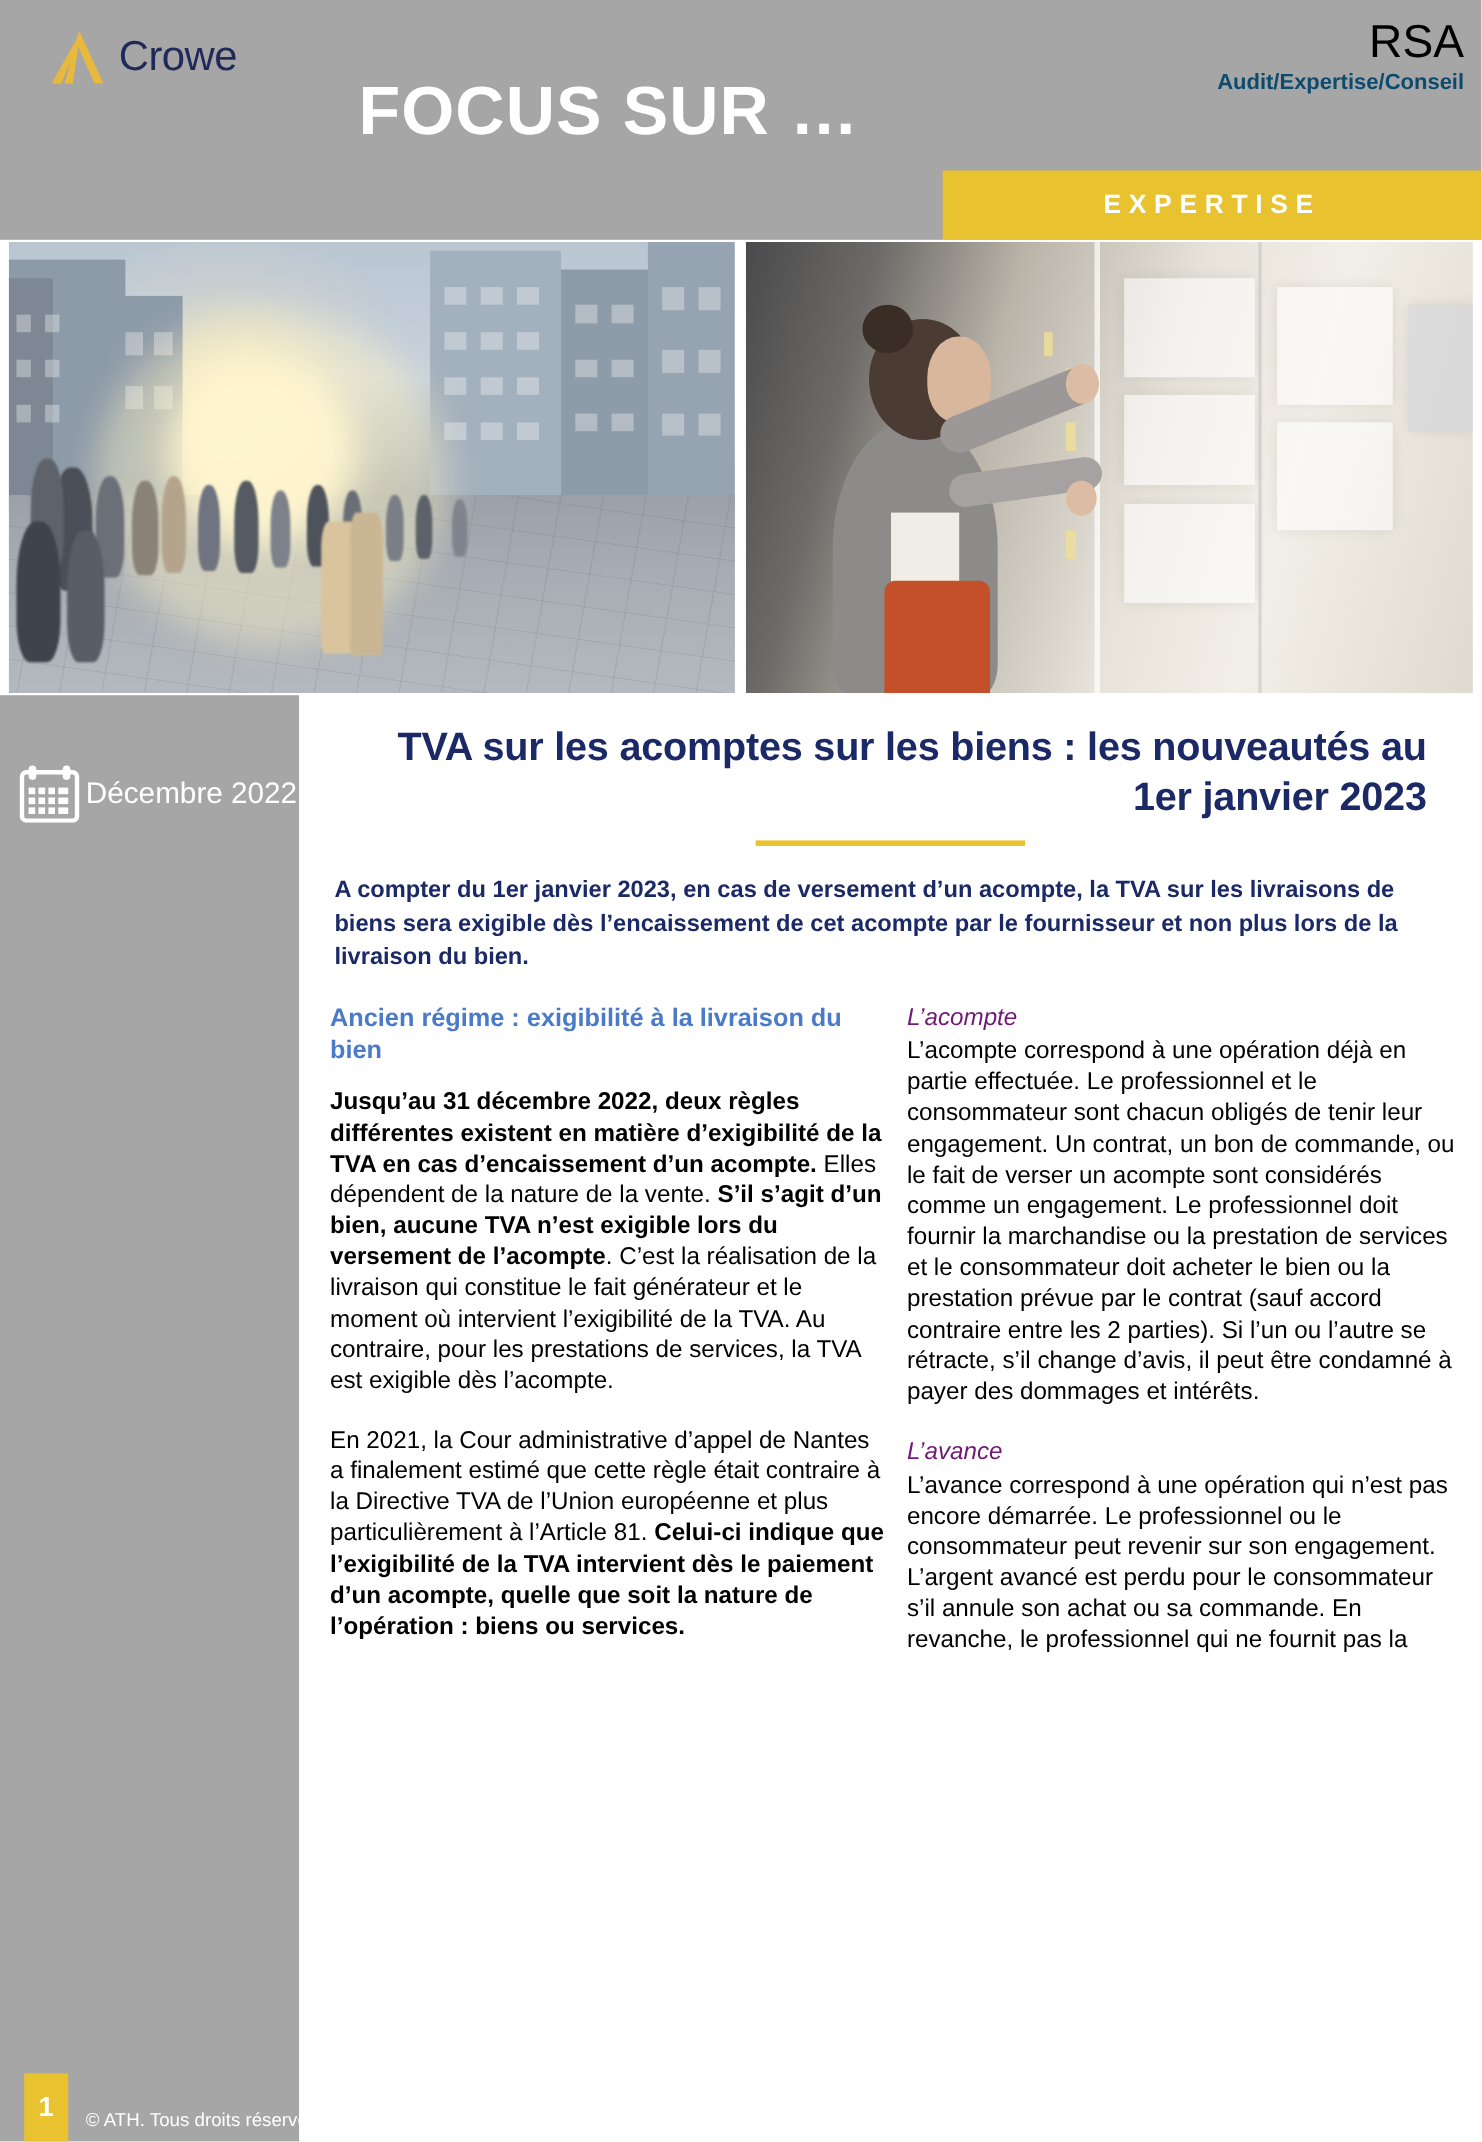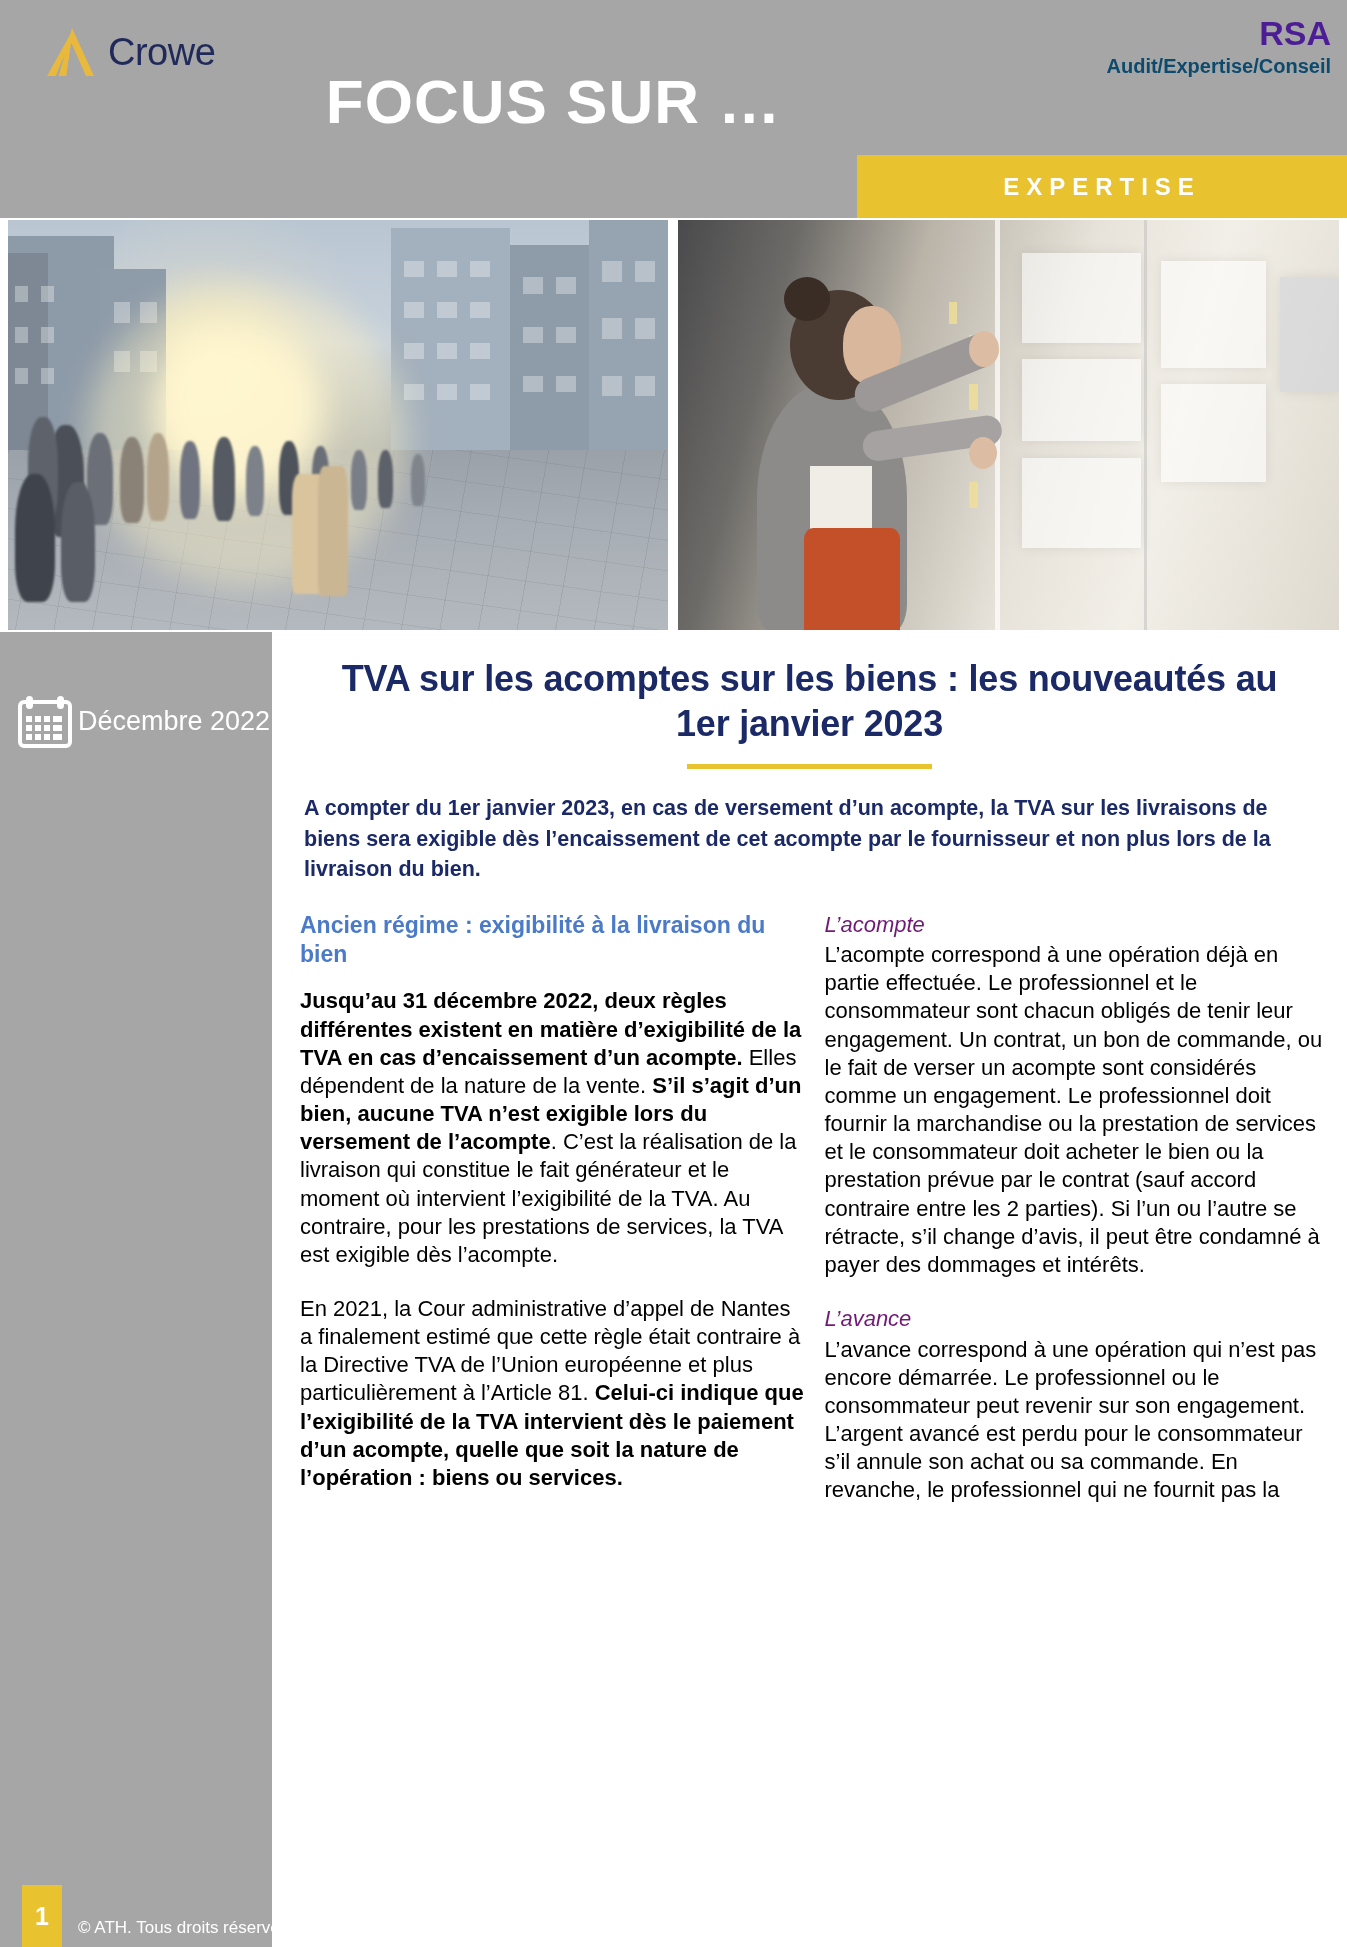--- a/index.html
+++ b/index.html
@@ -32,21 +32,21 @@
     text-align:center;
     font-size:62px;font-weight:bold;color:#ffffff;
     letter-spacing:1px;
     font-family:"Liberation Sans", sans-serif;
     padding-right:240px;box-sizing:border-box;
   }
   .brand-block{
     position:absolute;right:16px;top:14px;text-align:right;width:430px;
   }
   .brand-name{
-    font-size:34px;color:#4c1d95;font-weight:700;line-height:1.15;
+    font-size:42px;color:#000000;font-weight:400;line-height:1.15;
   }
   .brand-sub{
     font-size:20px;color:#0c4a6e;font-weight:700;line-height:1.2;margin-top:1px;
   }
   .expertise-badge{
     position:absolute;left:857px;top:155px;width:490px;height:63px;
     background:#e9c230;
     display:flex;align-items:center;justify-content:center;
   }
   .expertise-badge span{
@@ -113,21 +113,21 @@
     color:#ffffff;font-size:17px;font-weight:400;white-space:nowrap;
   }
 
   
   .main{
     position:absolute;left:272px;top:632px;width:1075px;height:1315px;
     background:#ffffff;
   }
   .doc-title{
     margin:24px 50px 0 50px;
-    text-align:center;
+    text-align:right;
     font-size:36px;font-weight:bold;color:#1b2a66;
     line-height:1.25;
     letter-spacing:-0.2px;
   }
   .title-rule{
     width:245px;height:5px;background:#e9c230;margin:18px auto 0 auto;
   }
   .intro{
     margin:24px 36px 0 32px;
     font-size:21.5px;font-weight:bold;color:#1b2a66;

